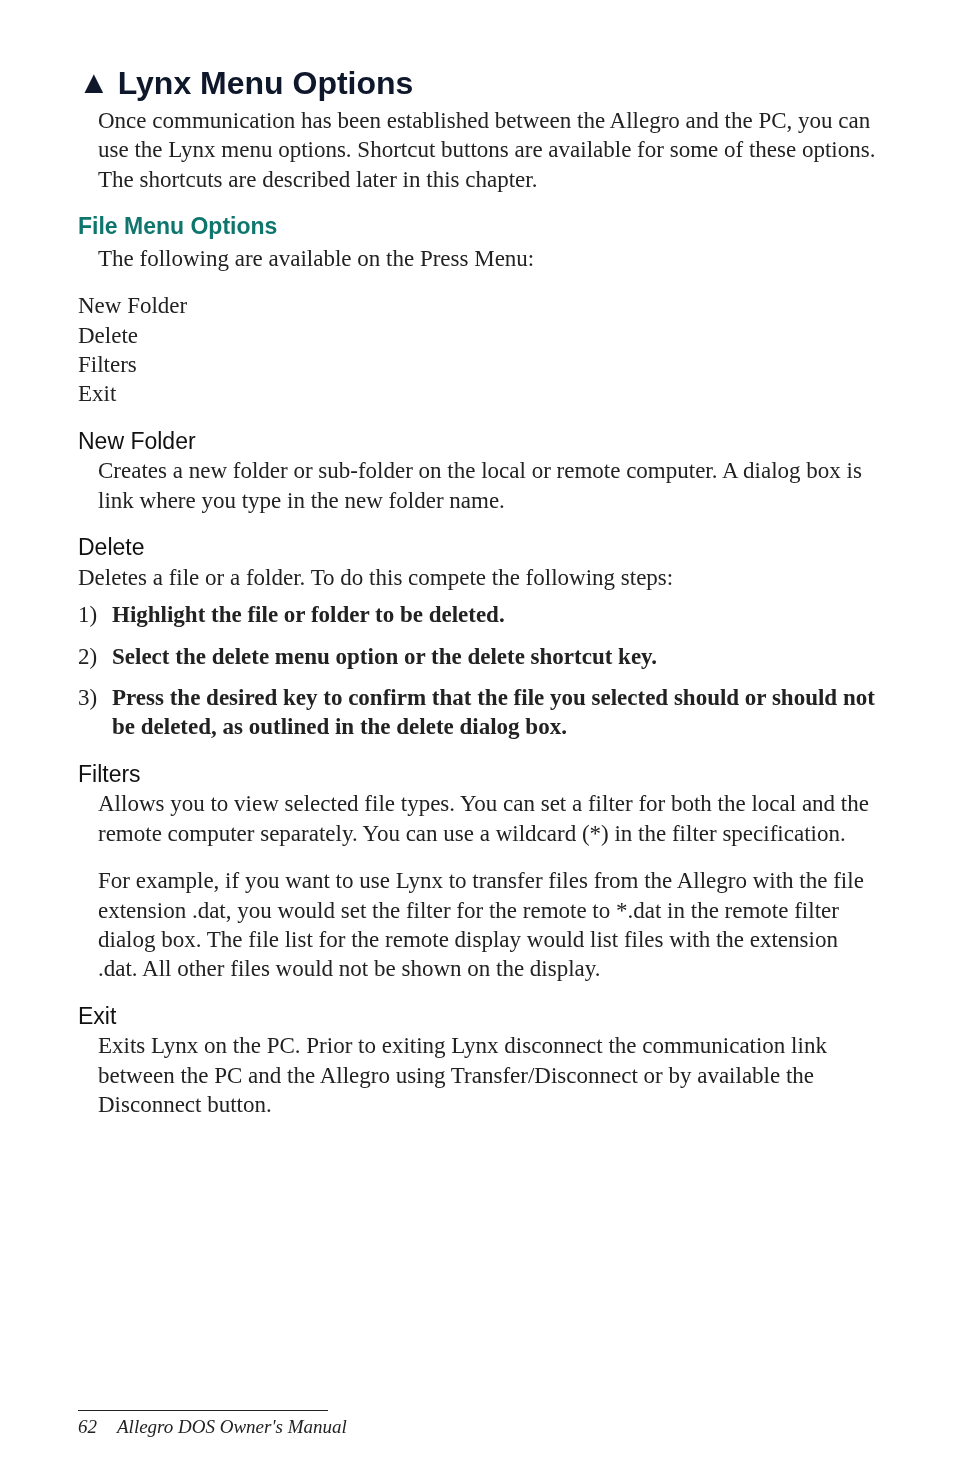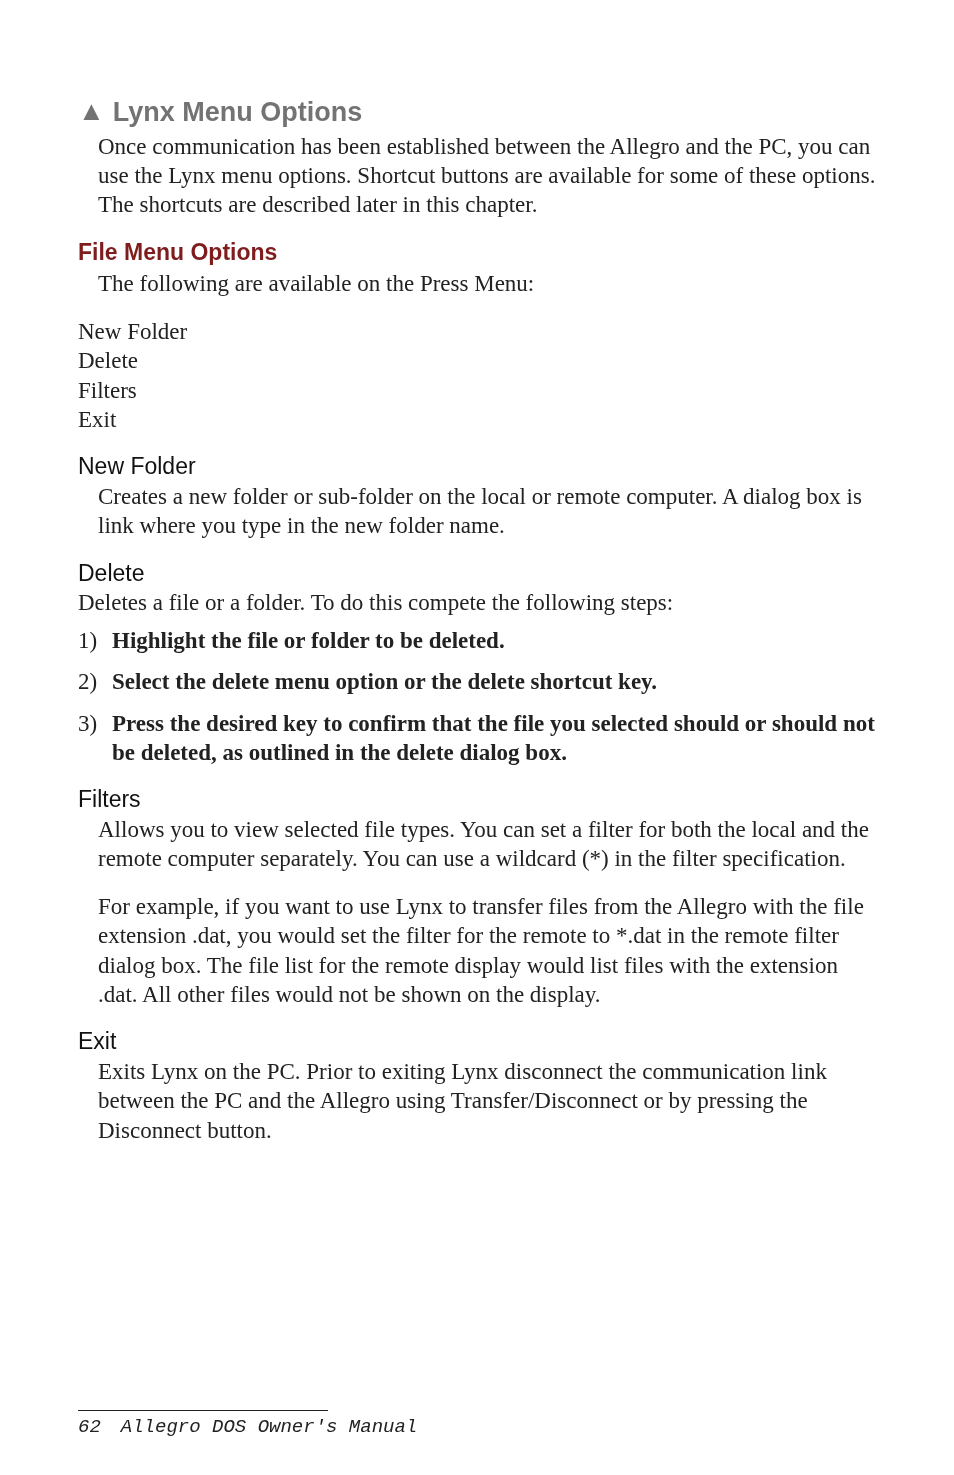--- a/index.html
+++ b/index.html
@@ -7,36 +7,35 @@
   body {
     padding: 62px 78px 0 78px;
     font-family: "Palatino Linotype", Palatino, "Book Antiqua", Georgia, serif;
     color: #222;
     font-size: 23px;
     line-height: 1.28;
   }
   .section-title {
     font-family: Arial, Helvetica, sans-serif;
     font-weight: bold;
-    font-size: 27px;
-    color: #737373;
+    font-size: 32px;
+    color: #0f172a;
     margin-bottom: 2px;
-    margin-top: 32px;
   }
   .section-title .tri {
     display: inline-block;
     margin-right: 8px;
     vertical-align: 1px;
   }
   .para { margin-bottom: 18px; margin-left: 20px; }
   .subhead {
     font-family: Arial, Helvetica, sans-serif;
     font-weight: bold;
     font-size: 23px;
-    color: #7f1d1d;
+    color: #0f766e;
     margin-bottom: 2px;
   }
   .minihead {
     font-family: Arial, Helvetica, sans-serif;
     font-weight: normal;
     font-size: 23px;
     color: #111;
     margin-top: 2px;
     margin-bottom: 0px;
   }
@@ -59,21 +58,21 @@
     position: absolute;
     left: 78px;
     bottom: 64px;
     width: 250px;
     border-top: 1px solid #222;
   }
   .footer {
     position: absolute;
     left: 78px;
     bottom: 36px;
-    font-family: Liberation Mono, monospace;
+    font-family: Liberation Serif, serif;
     font-style: italic;
     font-size: 19px;
     color: #222;
   }
   .footer .pg {
     font-style: italic;
     margin-right: 20px;
   }
 </style>
 </head>
@@ -113,19 +112,19 @@
     <span class="txt">Press the desired key to confirm that the file you selected should or should not be deleted, as outlined in the delete dialog box.</span>
   </li>
 </ol>
 
 <div class="minihead">Filters</div>
 <div class="para">Allows you to view selected file types. You can set a filter for both the local and the remote computer separately. You can use a wildcard (*) in the filter specification.</div>
 <div class="para">For example, if you want to use Lynx to transfer files from the Allegro with the file extension .dat, you would set the filter for the remote to *.dat in the remote filter dialog box. The file list for the remote display would list files with the extension .dat. All other files would not be shown on the display.</div>
 
 <div class="minihead">Exit</div>
 <div class="para">
-  <span>Exits Lynx on the PC. Prior to exiting Lynx disconnect the communication link between the PC and the Allegro using </span><span class="italic">Transfer/Disconnect</span><span> or by pressing the </span><span class="italic">Disconnect</span><span> button.</span>
+  <span>Exits Lynx on the PC. Prior to exiting Lynx disconnect the communication link between the PC and the Allegro using </span><span class="italic">Transfer/Disconnect</span><span> or by available the </span><span class="italic">Disconnect</span><span> button.</span>
 </div>
 
 <div class="footer-rule"></div>
 <div class="footer">
   <span class="pg">62</span><span>Allegro DOS Owner's Manual</span>
 </div>
 
 </body></html>

